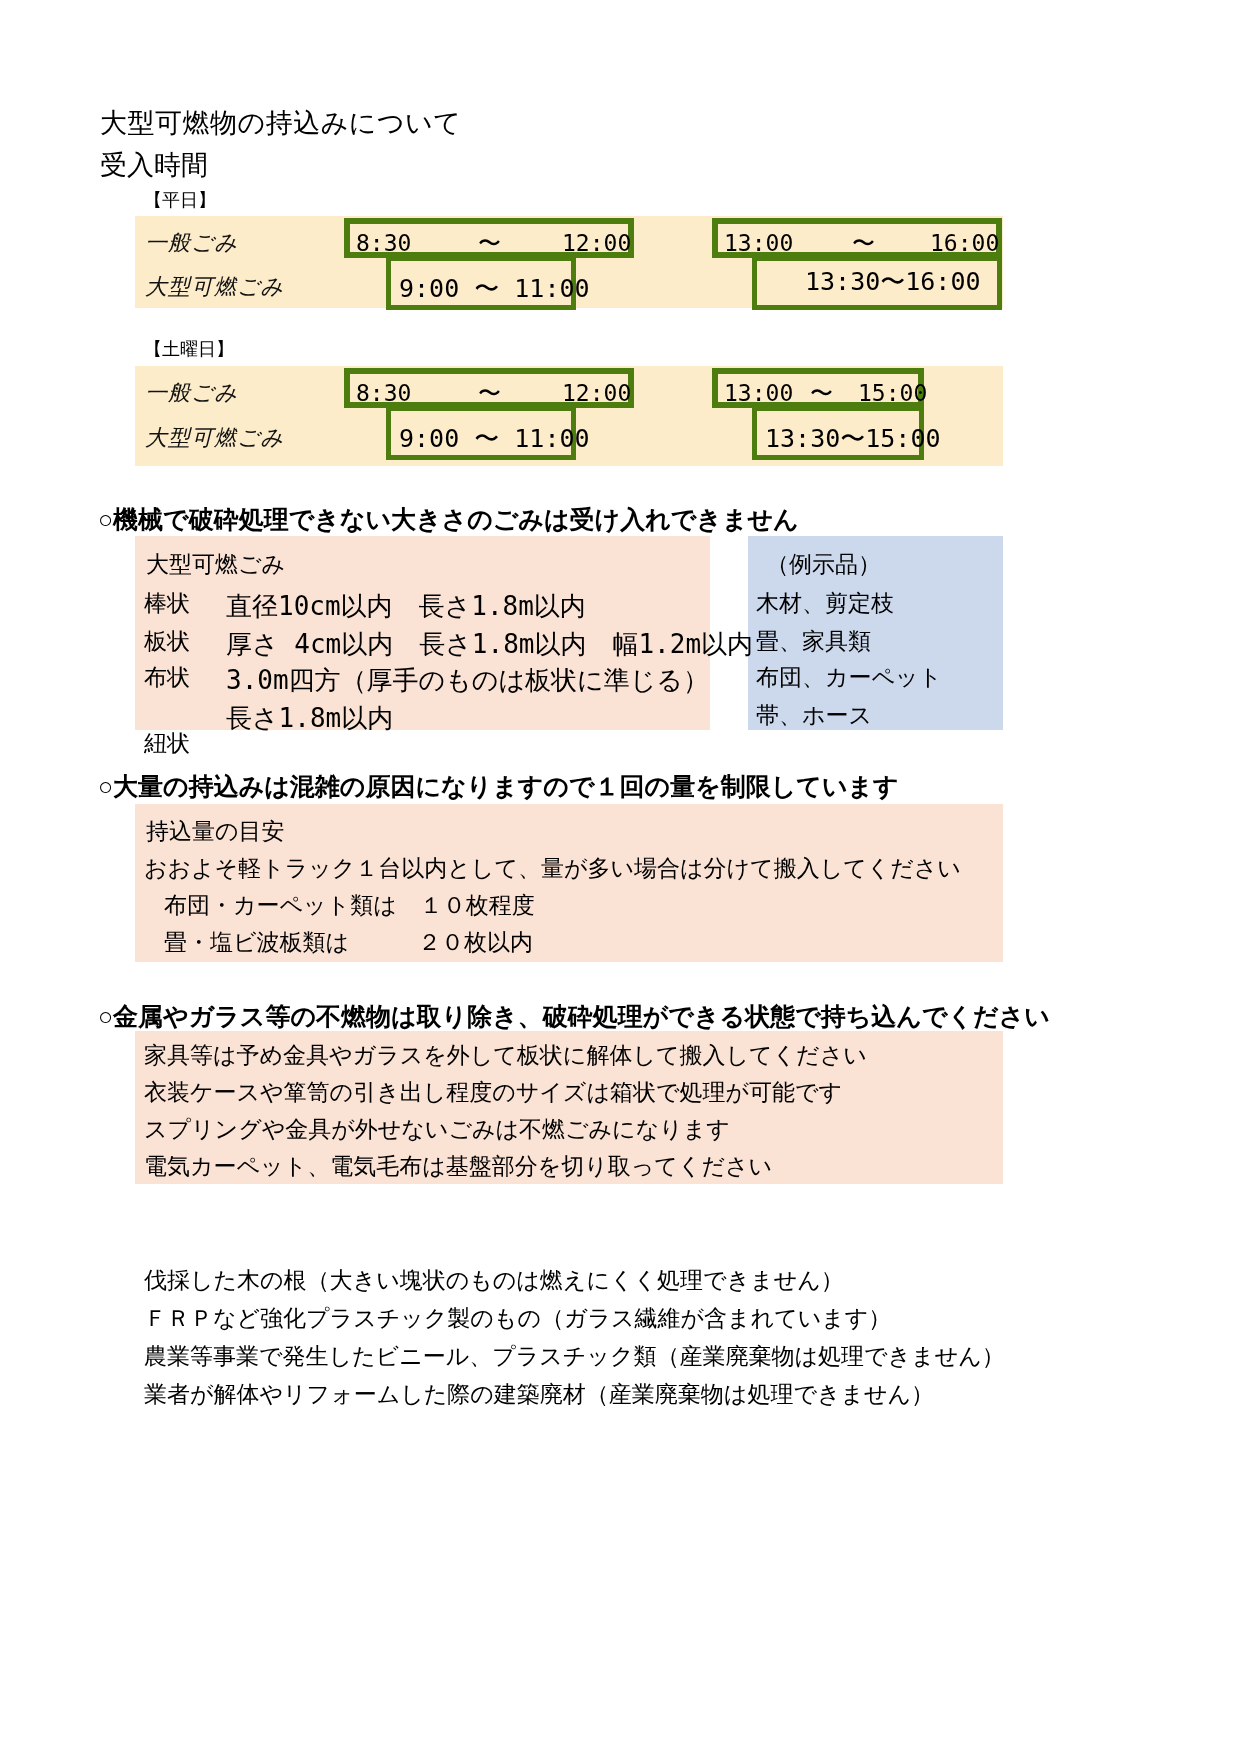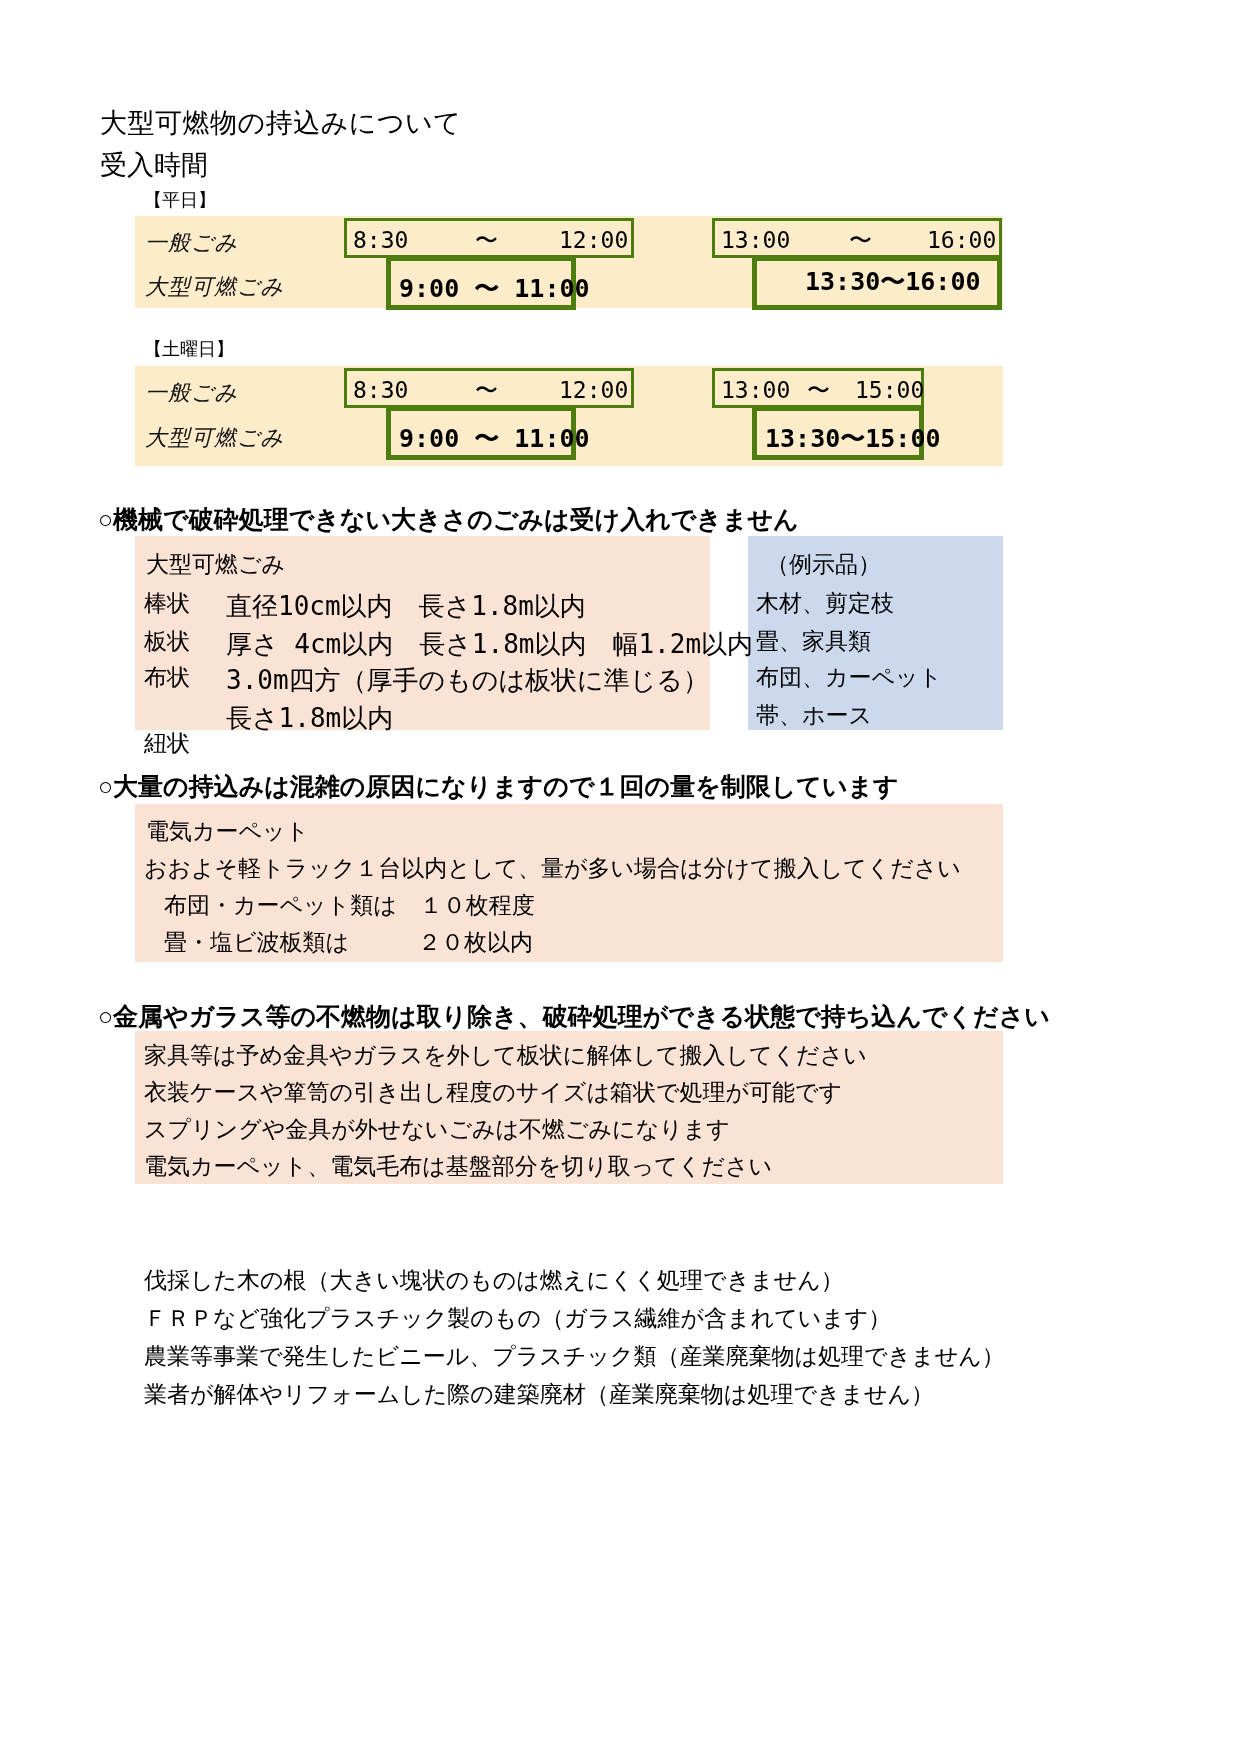--- a/index.html
+++ b/index.html
@@ -30,24 +30,24 @@
     position:absolute;background:#fcecca;
   }
   .sch-label{
     position:absolute;font-size:22px;white-space:nowrap;
     font-family:"DejaVu Serif",serif;
     font-style:italic;
     letter-spacing:1px;
     color:#111;
   }
   .tbox{
-    position:absolute;border:3px solid #4d7c0f;background:transparent;
+    position:absolute;border:6px solid #4d7c0f;background:transparent;
     box-sizing:border-box;
   }
-  .tbox.thick{border-width:5px;font-weight:bold;}
+  .tbox.thick{border-width:5px;}
   .tbox span{
     position:absolute;font-family:"DejaVu Sans Mono","Liberation Mono",monospace;
     font-size:23px;white-space:nowrap;line-height:1;
   }
   .tbox span.big{font-size:25px;}
 
   
   .box-pink{position:absolute;background:#fae2d5;}
   .box-blue{position:absolute;background:#ccd8ec;}
 
@@ -138,21 +138,21 @@
   <div class="ln" style="left:766px;top:549px;">（例示品）</div>
   <div class="ln" style="left:756px;top:588px;">木材、剪定枝</div>
   <div class="ln" style="left:756px;top:626px;">畳、家具類</div>
   <div class="ln" style="left:756px;top:662px;">布団、カーペット</div>
   <div class="ln" style="left:756px;top:700px;">帯、ホース</div>
 
   <div class="h-round" style="left:98px;top:770px;">○大量の持込みは混雑の原因になりますので１回の量を制限しています</div>
 
   <div class="box-pink" style="left:135px;top:804px;width:868px;height:158px;"></div>
 
-  <div class="ln" style="left:146px;top:816px;">電気カーペット</div>
+  <div class="ln" style="left:146px;top:816px;">持込量の目安</div>
   <div class="ln" style="left:144px;top:853px;">おおよそ軽トラック１台以内として、量が多い場合は分けて搬入してください</div>
   <div class="ln" style="left:164px;top:890px;">布団・カーペット類は　１０枚程度</div>
   <div class="ln" style="left:164px;top:927px;">畳・塩ビ波板類は　　　２０枚以内</div>
 
   <div class="h-round" style="left:98px;top:1000px;">○金属やガラス等の不燃物は取り除き、破砕処理ができる状態で持ち込んでください</div>
 
   <div class="box-pink" style="left:135px;top:1031px;width:868px;height:153px;"></div>
 
   <div class="ln" style="left:144px;top:1040px;">家具等は予め金具やガラスを外して板状に解体して搬入してください</div>
   <div class="ln" style="left:144px;top:1077px;">衣装ケースや箪笥の引き出し程度のサイズは箱状で処理が可能です</div>

